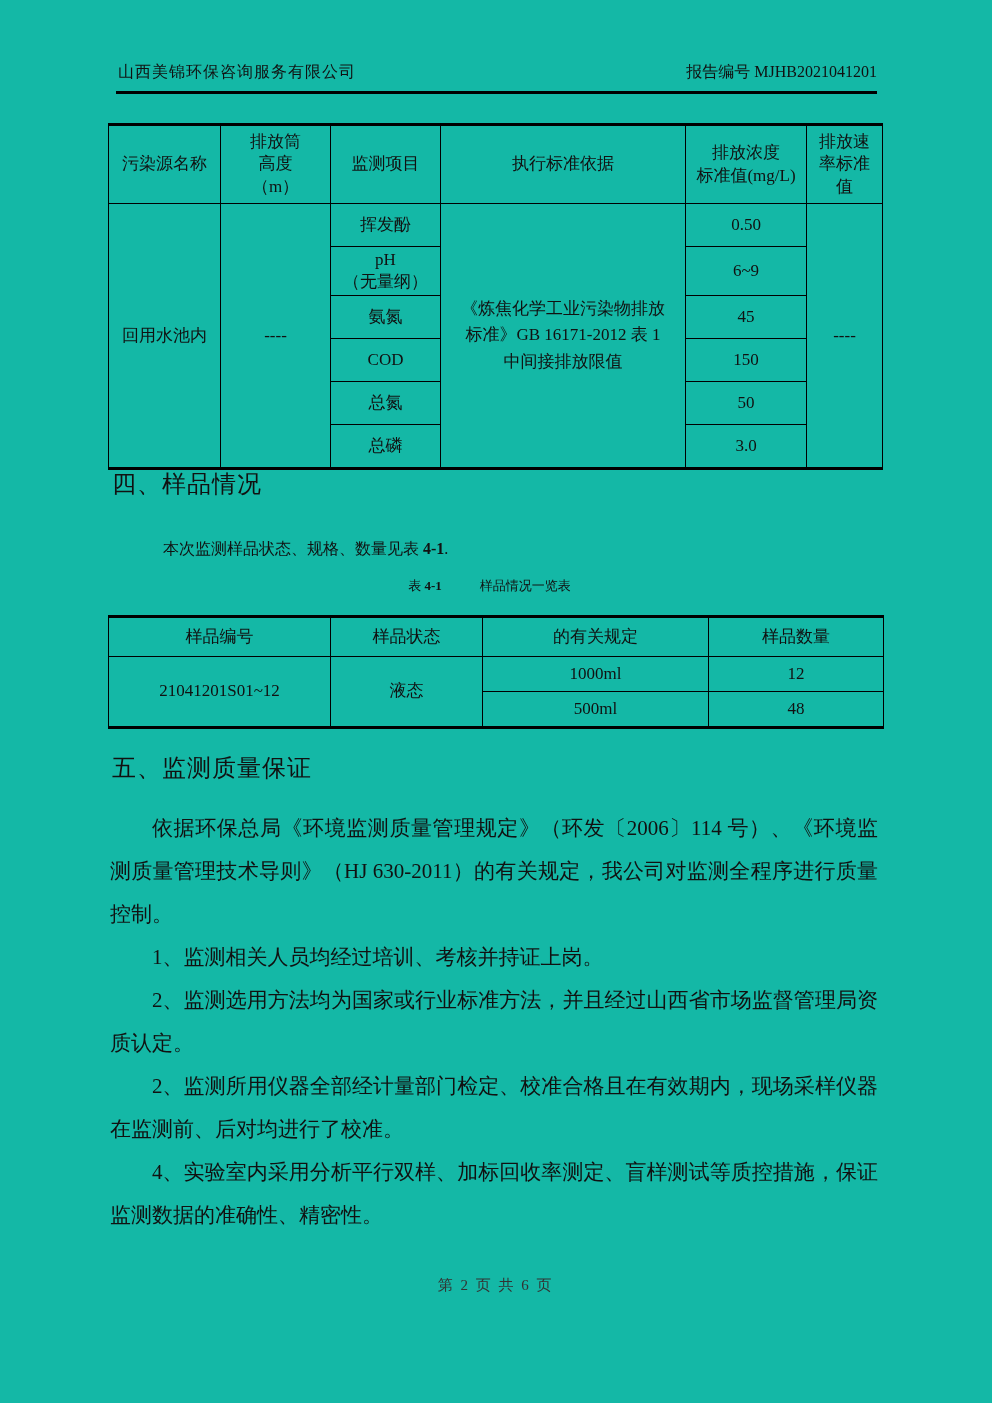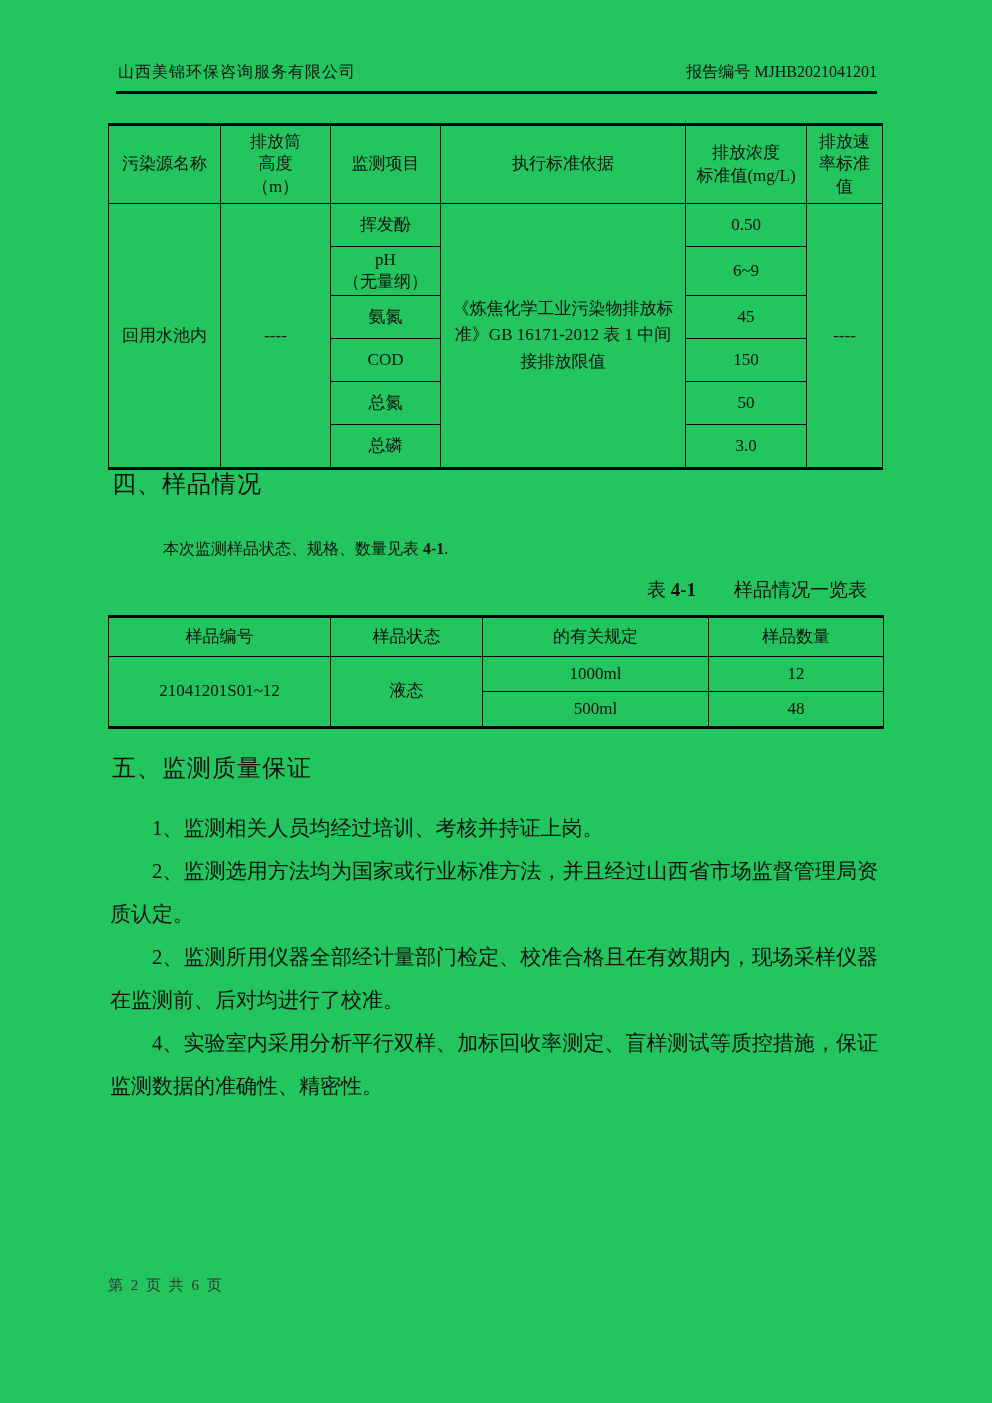--- a/index.html
+++ b/index.html
@@ -1,19 +1,19 @@
 <!DOCTYPE html>
 <html><head>
 <meta charset="utf-8">
 <style>
   html,body{margin:0;padding:0;background:#888;}
   .page{
     position:relative;
     width:992px;height:1403px;
-    background:#22c55e;
+    background:#14b8a6;
     font-family:"Liberation Serif","DejaVu Serif",serif;
     color:#111;
     overflow:hidden;
   }
   
   .hdr-company{position:absolute;left:118px;top:62px;font-size:16px;letter-spacing:1px;}
   .hdr-report{position:absolute;top:62px;right:115px;font-size:16px;}
   .hdr-rule{position:absolute;left:116px;top:91px;width:761px;height:3px;background:#000;}
   
   table.doc{
@@ -30,43 +30,43 @@
     padding:2px 4px;
     line-height:1.3;
     white-space:pre-line;
     overflow:hidden;
   }
   table.doc{border-top:3px solid #000;border-bottom:3px solid #000;}
   
   .t1{left:108px;top:123px;width:774px;}
   .t1 thead th{height:73px;}
   .t1 tbody td{height:38px;}
-  .t1 .basis-cell{line-height:1.55;padding:2px 8px;}
+  .t1 .basis-cell{line-height:1.55;padding:2px 16px;}
   
   .sec-title{position:absolute;left:112px;font-size:24px;letter-spacing:1px;}
   .s4-title{top:468px;}
   .s5-title{top:752px;font-family:Liberation Serif, serif;}
   .s4-intro{position:absolute;left:163px;top:539px;font-size:16px;}
-  .tbl-caption{position:absolute;left:92px;top:577px;width:775px;text-align:right;font-size:19px;}
+  .tbl-caption{position:absolute;left:102px;top:577px;width:775px;text-align:center;font-size:13px;}
   .tbl-caption .num{font-weight:bold;}
   .cap-gap{display:inline-block;width:38px;}
   .bold{font-weight:bold;}
   
   .t2{left:108px;top:615px;width:775px;}
   .t2 thead th{height:34px;}
   .t2 tbody td{height:30px;}
   
   .s5-body{
     position:absolute;left:110px;top:807px;width:768px;
     font-size:21px;line-height:43px;
     text-align:justify;
   }
   .s5-body p{margin:0;text-indent:2em;}
   
-  .footer{position:absolute;left:108px;top:1276px;width:775px;font-size:15px;color:#333;letter-spacing:2px;}
+  .footer{position:absolute;left:108px;top:1276px;width:775px;text-align:center;font-size:15px;color:#333;letter-spacing:2px;}
 </style>
 </head>
 <body>
 
 <div class="page">
 
   <div class="hdr-company">山西美锦环保咨询服务有限公司</div>
   <div class="hdr-report">报告编号 MJHB2021041201</div>
   <div class="hdr-rule"></div>
 
@@ -156,20 +156,21 @@
       </tr>
       <tr>
         <td>500ml</td>
         <td>48</td>
       </tr>
     </tbody>
   </table>
 
   <div class="sec-title s5-title">五、监测质量保证</div>
   <div class="s5-body">
+    <p>依据环保总局《环境监测质量管理规定》（环发〔2006〕114 号）、《环境监测质量管理技术导则》（HJ 630-2011）的有关规定，我公司对监测全程序进行质量控制。</p>
     <p>1、监测相关人员均经过培训、考核并持证上岗。</p>
     <p>2、监测选用方法均为国家或行业标准方法，并且经过山西省市场监督管理局资质认定。</p>
     <p>2、监测所用仪器全部经计量部门检定、校准合格且在有效期内，现场采样仪器在监测前、后对均进行了校准。</p>
     <p>4、实验室内采用分析平行双样、加标回收率测定、盲样测试等质控措施，保证监测数据的准确性、精密性。</p>
   </div>
 
   <div class="footer">第 2 页 共 6 页</div>
 
 </div>
 

